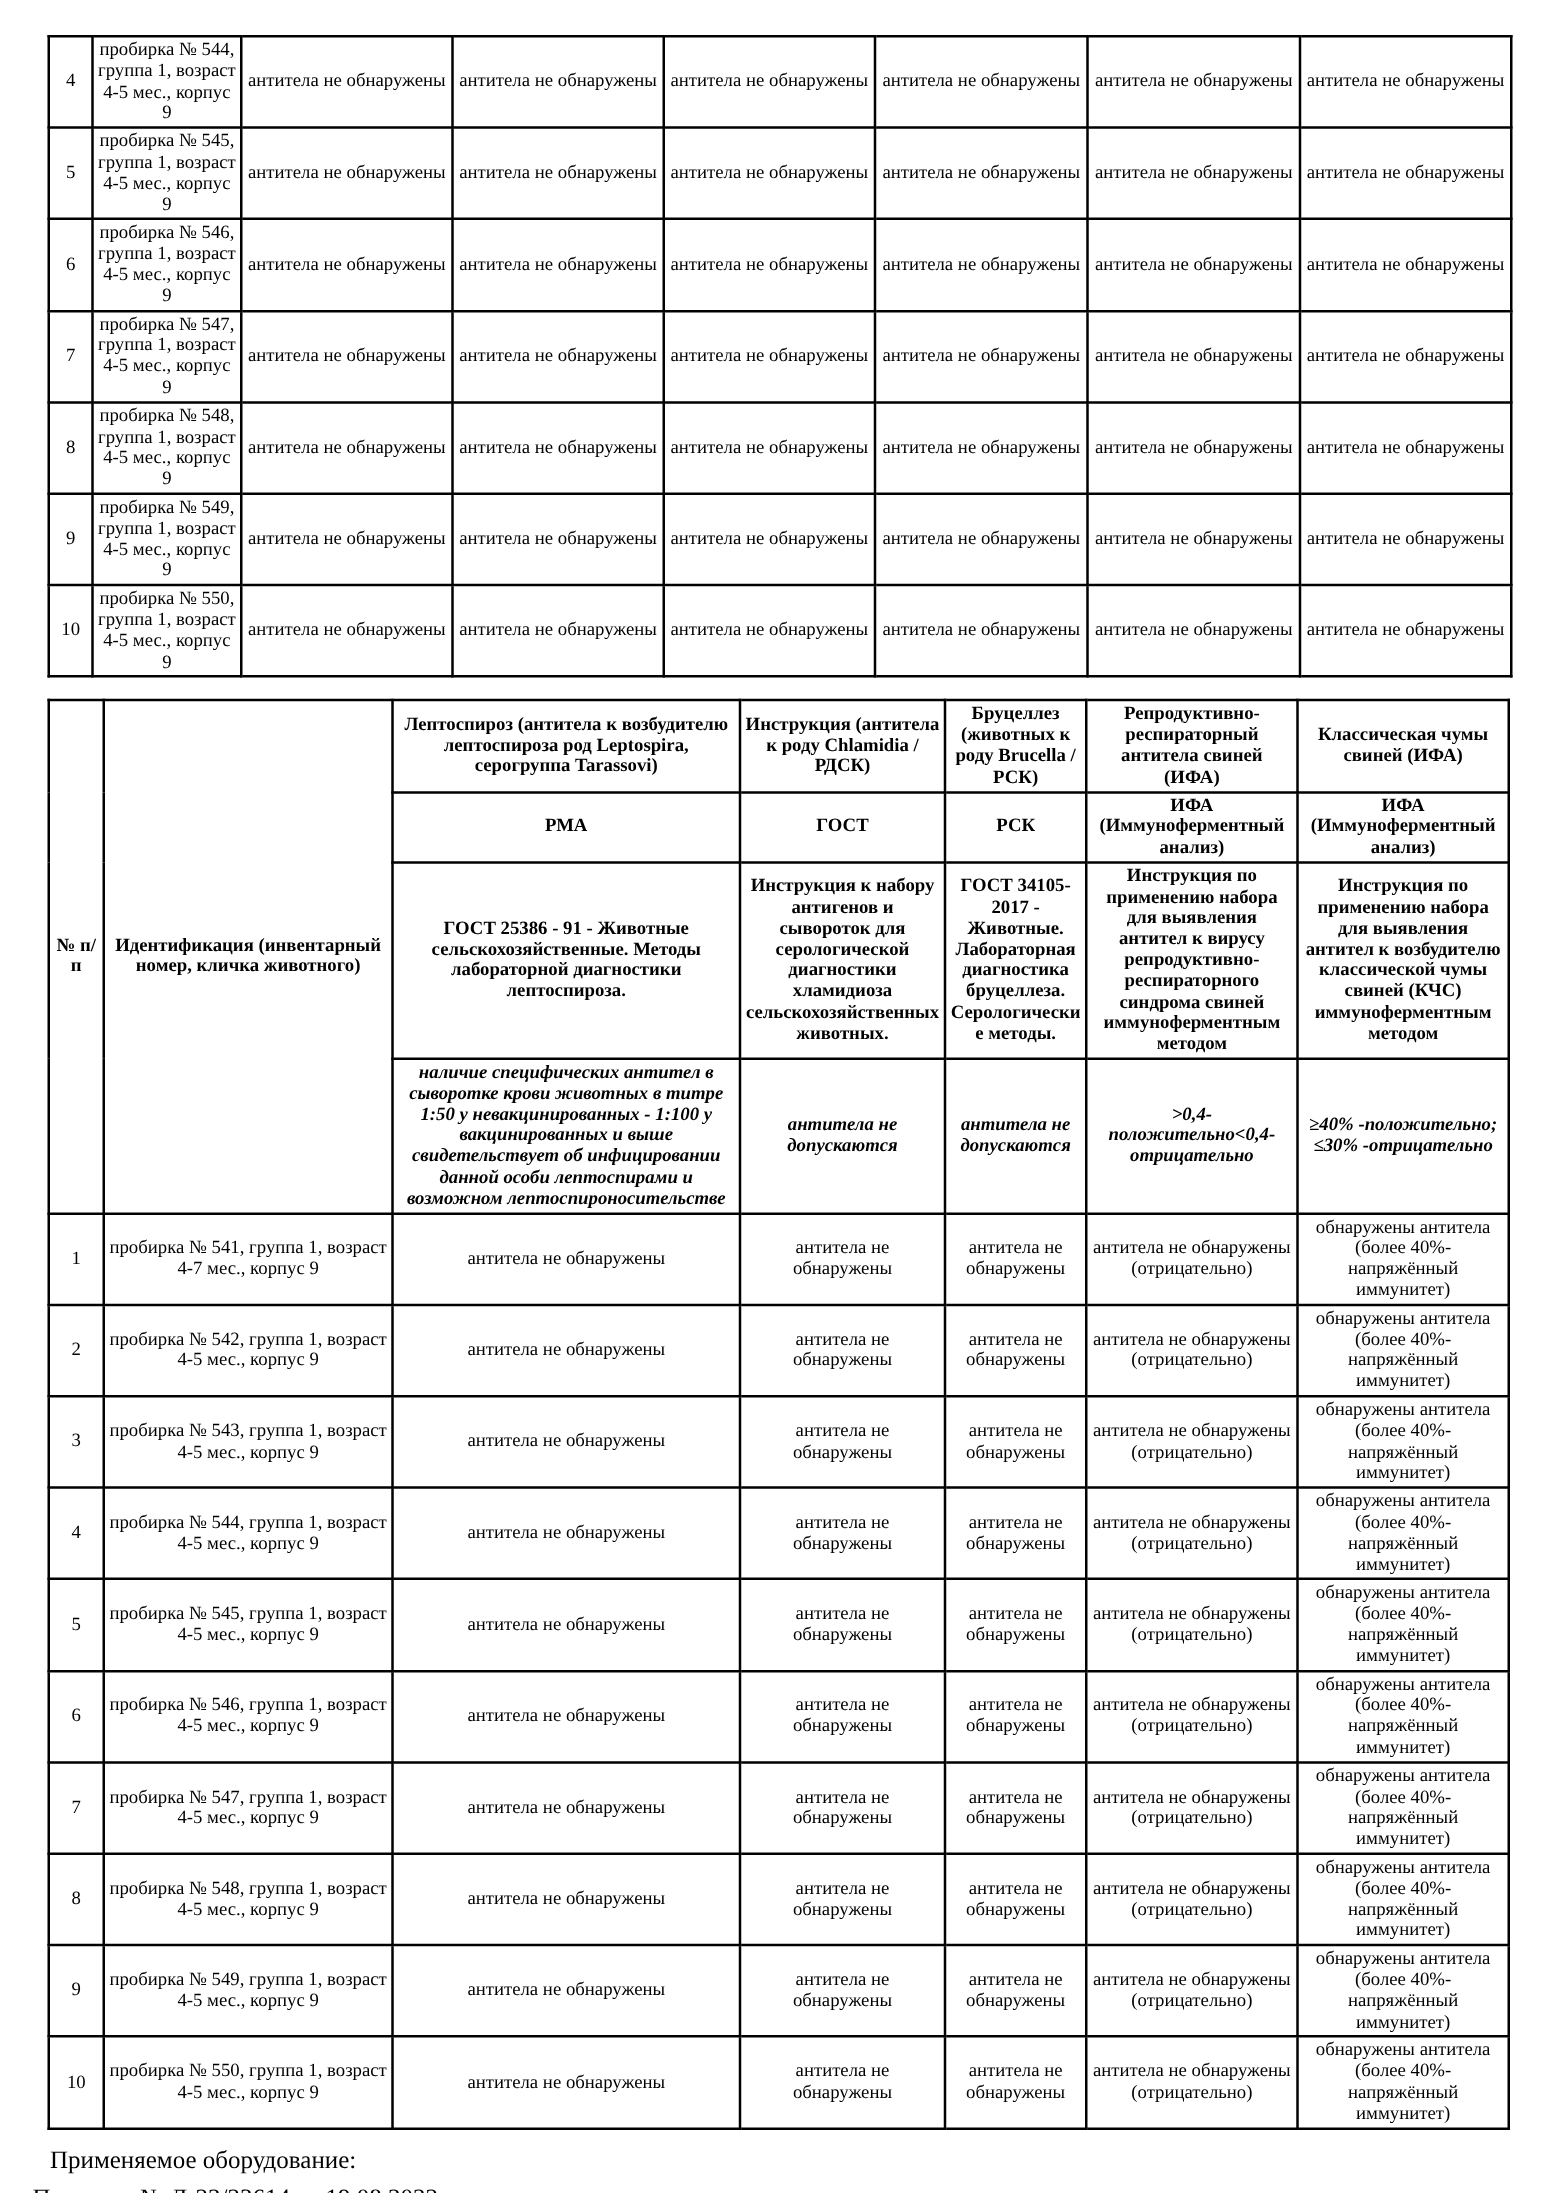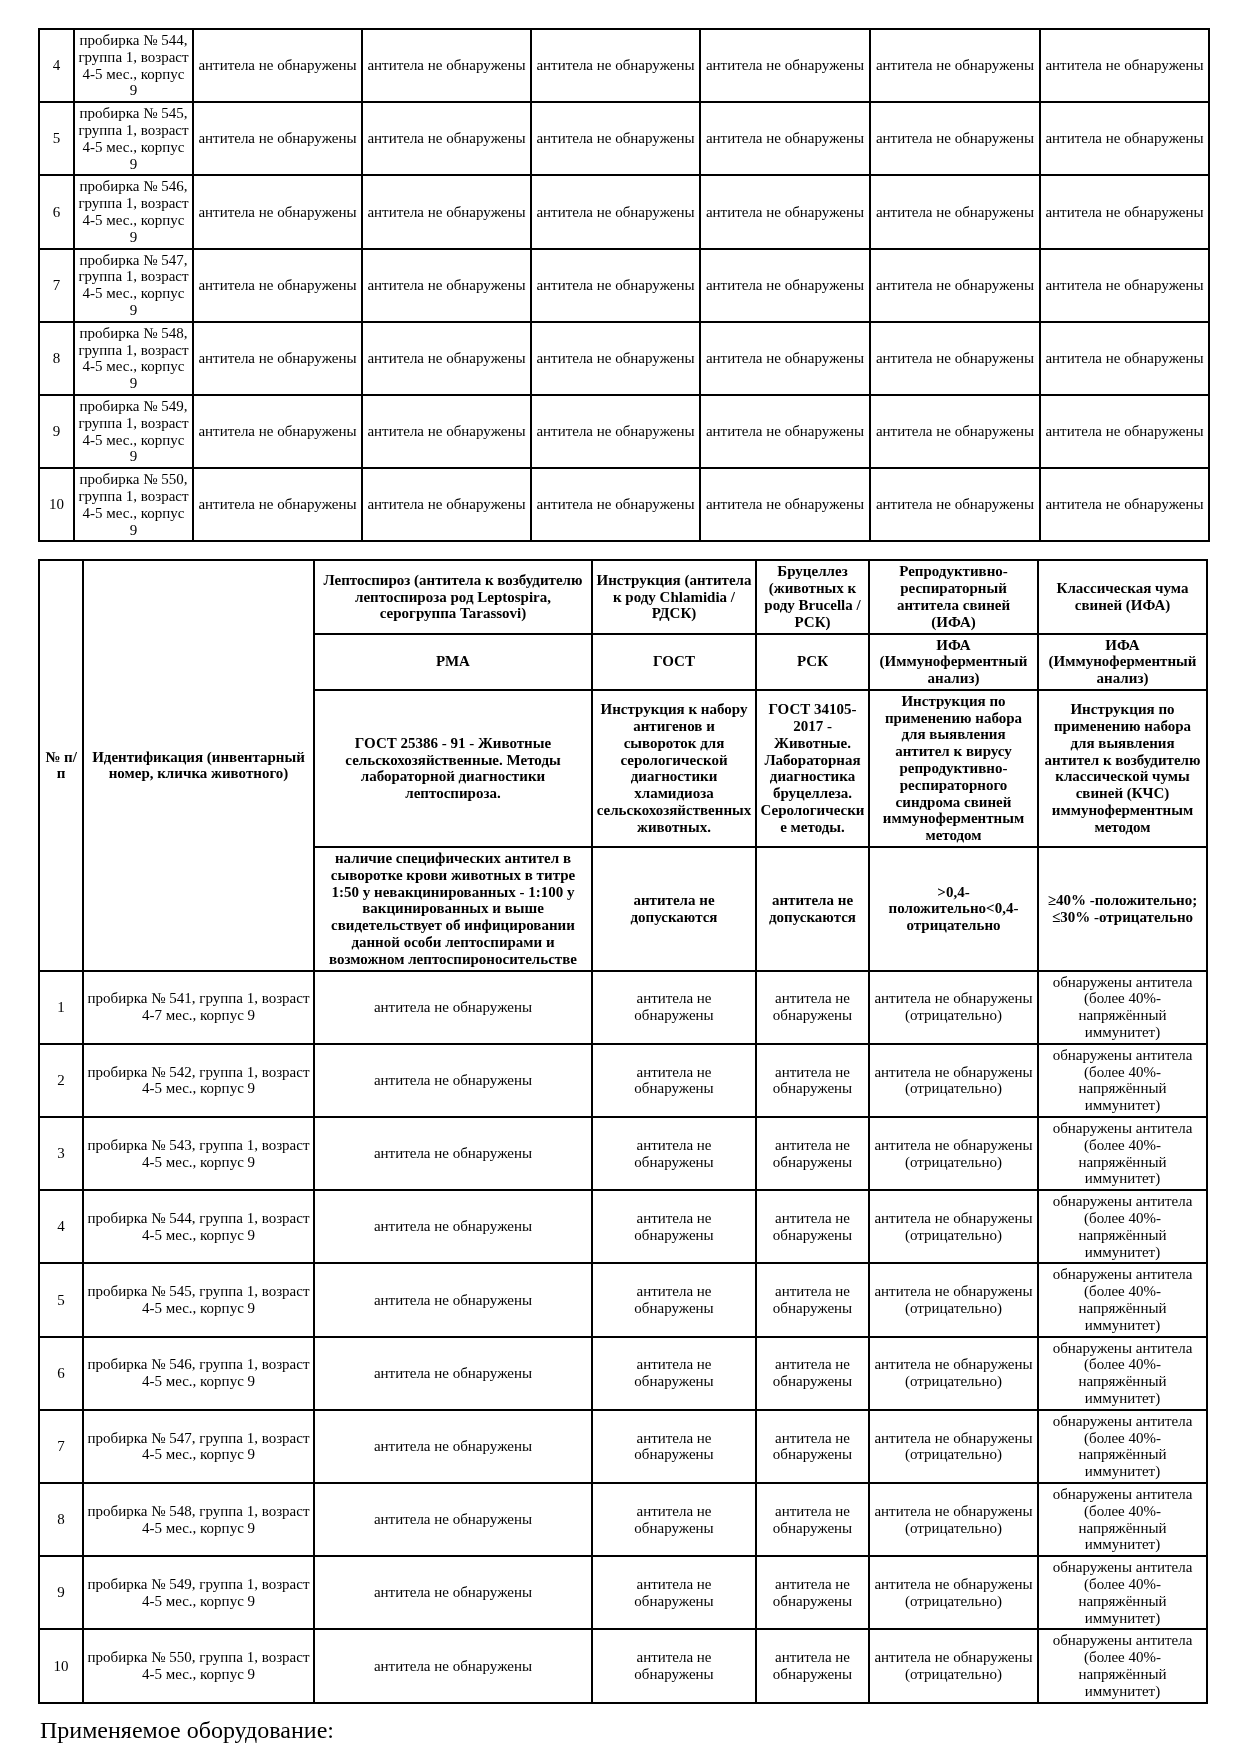--- a/index.html
+++ b/index.html
@@ -24,30 +24,30 @@
     overflow:hidden;
     word-wrap:break-word;
   }
   .top-table{width:1170px;}
   .top-table tr{height:71px;}
   .t-main{width:1168px;margin-top:17px;}
   .t-main thead td{font-weight:bold;}
   .t-main tr.h1{height:69px;}
   .t-main tr.h2{height:56px;}
   .t-main tr.h3{height:138px;}
-  .t-main tr.h4{height:119px;}
+  .t-main tr.h4{height:119px;font-style:italic;}
   .t-main tbody tr{height:73px;}
   .footer{
     margin-left:-12px;
     margin-top:12px;
     width:1179px;
     font-size:20px;
     line-height:1.24;
   }
-  .equipment{padding-left:14px;font-size:24px;margin-bottom:7px;font-family:Liberation Serif, serif;}
+  .equipment{padding-left:14px;font-size:20px;margin-bottom:7px;font-family:Liberation Serif, serif;}
 </style>
 </head>
 <body>
 
 <div class="page">
 
   <table class="top-table">
     <colgroup>
       <col style="width:35px">
         <col style="width:119px">
@@ -143,21 +143,21 @@
         <col style="width:169px">
     </colgroup>
     <thead>
       <tr class="h1">
         <td rowspan="4">№ п/п</td>
         <td rowspan="4">Идентификация (инвентарный номер, кличка животного)</td>
         <td>Лептоспироз (антитела к возбудителю лептоспироза род Leptospira, серогруппа Tarassovi)</td>
         <td>Инструкция (антитела к роду Chlamidia / РДСК)</td>
         <td>Бруцеллез (животных к роду Brucella / РСК)</td>
         <td>Репродуктивно-респираторный антитела свиней (ИФА)</td>
-        <td>Классическая чума свиней (ИФА)</td>
+        <td>Классическая чумы свиней (ИФА)</td>
       </tr>
       <tr class="h2">
         <td>РМА</td>
         <td>ГОСТ</td>
         <td>РСК</td>
         <td>ИФА (Иммуноферментный анализ)</td>
         <td>ИФА (Иммуноферментный анализ)</td>
       </tr>
       <tr class="h3">
         <td>ГОСТ 25386 - 91 - Животные сельскохозяйственные. Методы лабораторной диагностики лептоспироза.</td>

